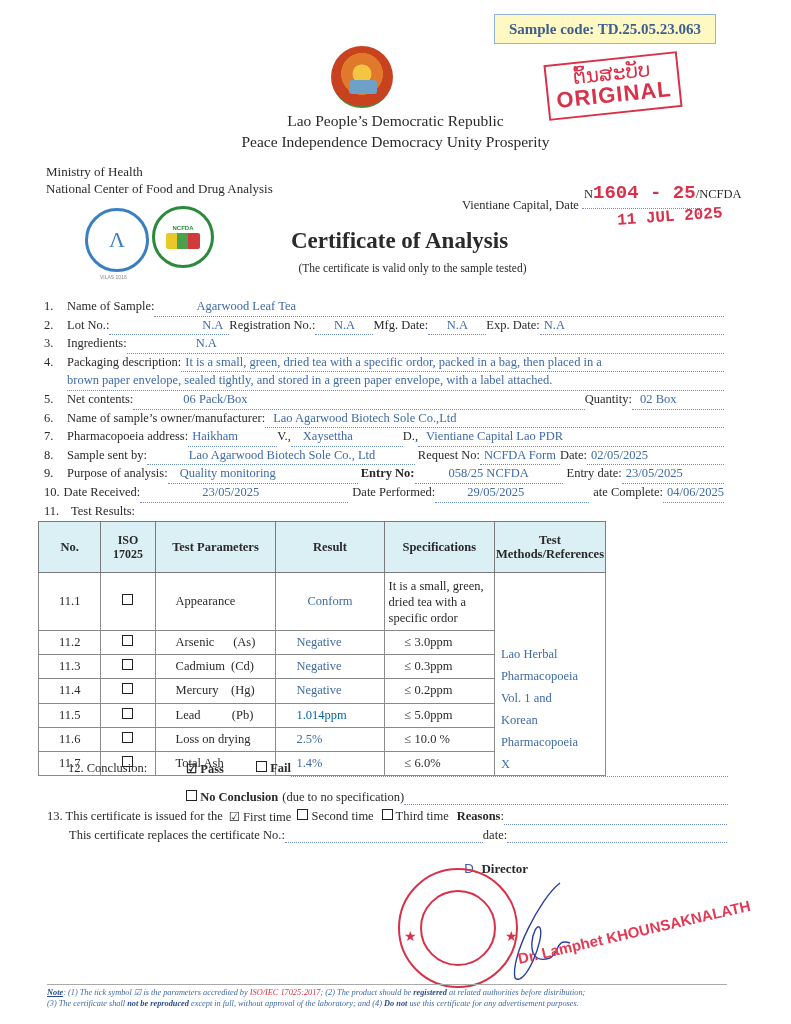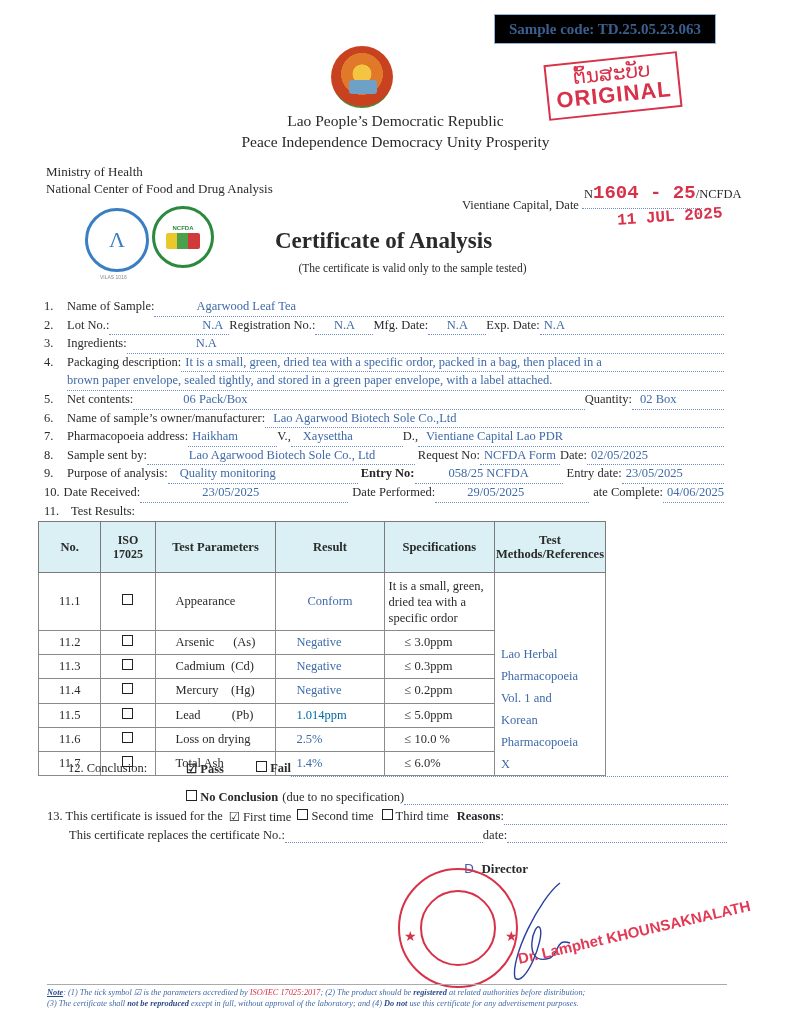--- a/index.html
+++ b/index.html
@@ -3,38 +3,38 @@
 <meta charset="utf-8">
 <style>
   html, body { margin:0; padding:0; background:#fff; }
   body { width:791px; height:1024px; position:relative; overflow:hidden;
          font-family:"Liberation Serif", serif; color:#2a2a2a; }
   .abs { position:absolute; }
   .blue { color:#3f6aa8; }
   .dots { border-bottom:1px dotted #6b8fc4; }
   
   .sample-code { left:494px; top:14px; width:220px; height:28px; border:1px solid #8fb3d9;
-     font-weight:bold; font-size:15px; color:#3d5f8f; display:flex; align-items:center; justify-content:center; background:#000000; }
+     font-weight:bold; font-size:15px; color:#3d5f8f; display:flex; align-items:center; justify-content:center; background:#fef9c3; }
   .orig-stamp { left:546px; top:58px; width:130px; height:52px; border:2px solid #d8324a; transform:rotate(-6deg);
      color:#d8324a; text-align:center; font-family:"Liberation Sans", sans-serif; }
   .orig-stamp .lao { font-size:20px; line-height:22px; margin-top:2px; }
   .orig-stamp .en { font-size:22px; font-weight:bold; letter-spacing:1px; line-height:22px; }
   .emblem { left:331px; top:46px; width:62px; height:62px; border-radius:50%;
      background:radial-gradient(circle at 50% 45%, #f4c542 0 20%, #e07a2a 21% 45%, #c8421f 46% 70%, #4b8a3b 71% 100%); }
   .emblem-inner { left:349px; top:80px; width:28px; height:14px; background:#6fa0c8; border-radius:3px; }
   .hdr { width:791px; text-align:center; font-size:15.5px; }
   .ministry { left:46px; font-size:13px; }
   .logo1 { left:85px; top:208px; width:64px; height:64px; border-radius:50%; border:3px solid #3a7fc1; box-sizing:border-box;
      display:flex; align-items:center; justify-content:center; color:#3a7fc1; font-size:22px; }
   .logo1-sub { left:100px; top:274px; font-size:5px; color:#888; font-family:"Liberation Sans",sans-serif;}
   .logo2 { left:152px; top:206px; width:62px; height:62px; border-radius:50%; border:3px solid #2c8a3e; box-sizing:border-box; background:#fff;
      display:flex; align-items:center; justify-content:center; flex-direction:column; }
   .logo2 .band { font-size:6px; color:#2c8a3e; font-weight:bold; font-family:"Liberation Sans",sans-serif; }
   .logo2 .shape { width:34px; height:16px; background:linear-gradient(90deg,#e8c82a 0 33%, #4ba04b 33% 66%, #d03a3a 66%); margin-top:2px; border-radius:2px; }
-  .title { left:0; top:228px; width:770px; padding-left:0; text-align:center; font-size:23px; font-weight:bold; }
+  .title { left:0; top:228px; width:770px; padding-left:16px; text-align:center; font-size:23px; font-weight:bold; }
   .title span { margin-left:0; }
   .subtitle { top:262px; font-size:11.5px; }
   .refno { left:584px; top:182px; font-size:12.5px; }
   .date-line { left:462px; top:198px; font-size:12.5px; }
   .stamp-red { color:#d8324a; font-family:"Liberation Mono", monospace; font-weight:bold; }
   .fields { left:44px; top:298px; width:680px; font-size:12.5px; line-height:17.6px; }
   .row { display:flex; white-space:nowrap; }
   .row .num { width:23px; }
   .fill { flex:1; border-bottom:1px dotted #6b8fc4; }
   table.res { position:absolute; left:38px; top:521px; width:568px; border-collapse:collapse; font-size:12.5px; }

